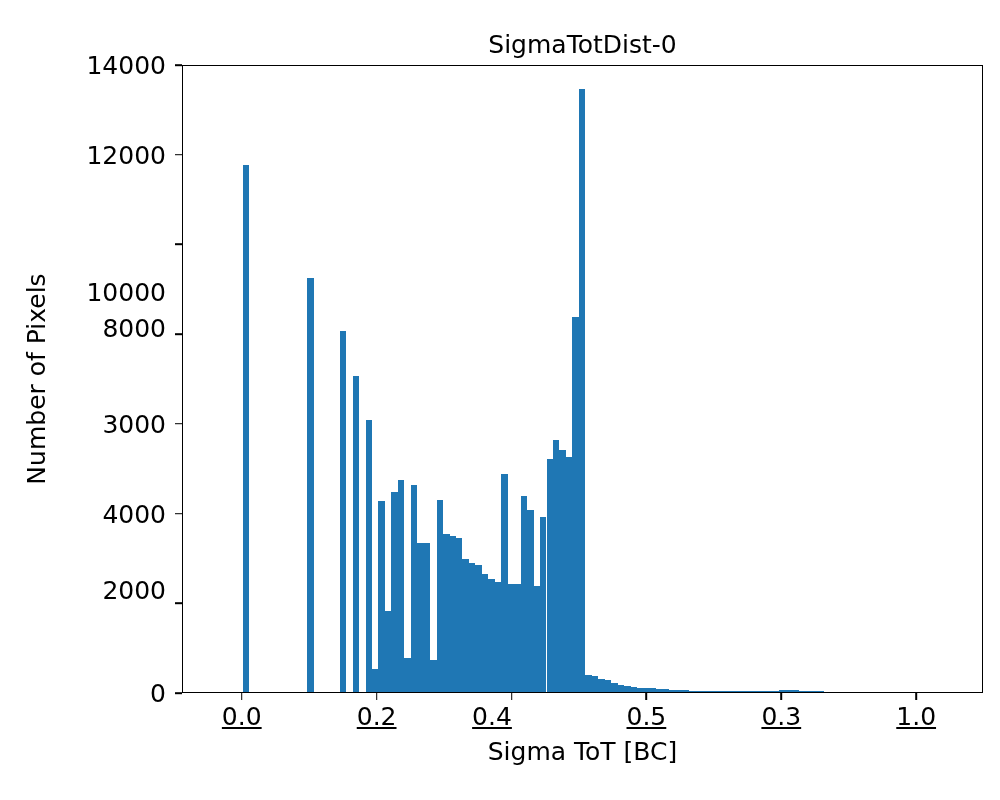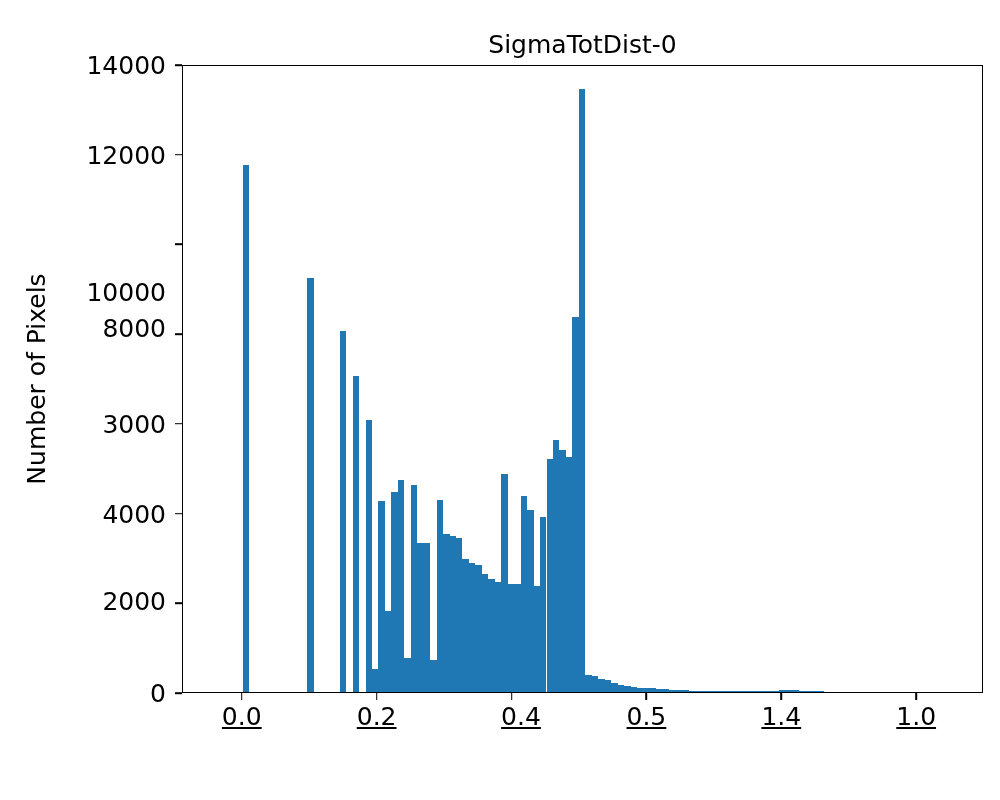--- a/index.html
+++ b/index.html
@@ -149,21 +149,21 @@
 <div id="figure">
 
   <div id="chart-title">SigmaTotDist-0</div>
 
   <div id="ylabel-wrap">
     <div id="ylabel">Number of Pixels</div>
   </div>
 
   <div id="ytick-labels">
       <div class="ytick-label" style="top: 628px;">0</div>
-      <div class="ytick-label" style="top: 536px; margin-left: 17px;">2000</div>
+      <div class="ytick-label" style="top: 525px; margin-left: 17px;">2000</div>
       <div class="ytick-label" style="top: 448.571px;">4000</div>
       <div class="ytick-label" style="top: 358.857px;">3000</div>
       <div class="ytick-label" style="top: 263px;">8000</div>
       <div class="ytick-label" style="top: 179.429px; margin-top: 48px;">10000</div>
       <div class="ytick-label" style="top: 89.7143px;">12000</div>
       <div class="ytick-label" style="top: 0px;">14000</div>
     </div>
   <div id="ytick-marks">
       <div class="ytick-mark" style="top: 628px;"></div>
       <div class="ytick-mark" style="top: 538.286px;"></div>
@@ -259,20 +259,21 @@
       <div class="xtick-mark" style="left: 59.753px;"></div>
       <div class="xtick-mark" style="left: 194.636px;"></div>
       <div class="xtick-mark" style="left: 329.518px;"></div>
       <div class="xtick-mark" style="left: 464.401px;"></div>
       <div class="xtick-mark" style="left: 599.283px;"></div>
       <div class="xtick-mark" style="left: 734.166px;"></div>
     </div>
   <div id="xtick-labels">
       <div class="xtick-label" style="left: 59.753px;">0.0</div>
       <div class="xtick-label" style="left: 194.636px;">0.2</div>
-      <div class="xtick-label" style="left: 339px;">0.4</div>
+      <div class="xtick-label" style="left: 310px;">0.4</div>
       <div class="xtick-label" style="left: 464.401px;">0.5</div>
-      <div class="xtick-label" style="left: 599.283px;">1.4</div>
+      <div class="xtick-label" style="left: 599.283px;">0.3</div>
       <div class="xtick-label" style="left: 734.166px;">1.0</div>
     </div>
 
+  <div id="xlabel">Sigma ToT [BC]</div>
 
 </div>
 
 </body></html>

